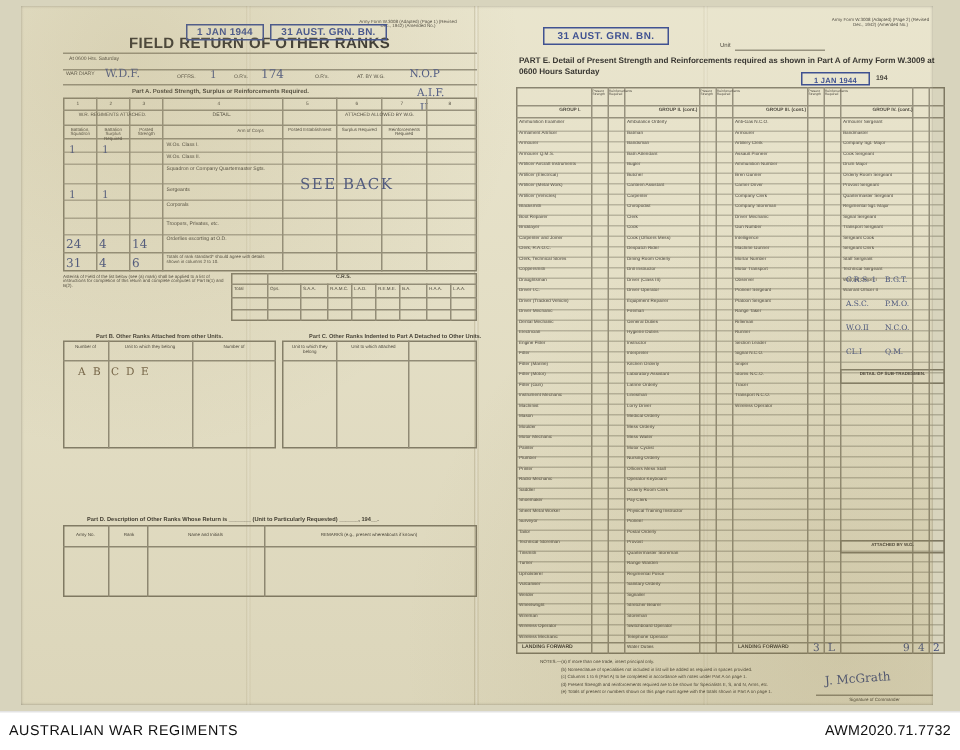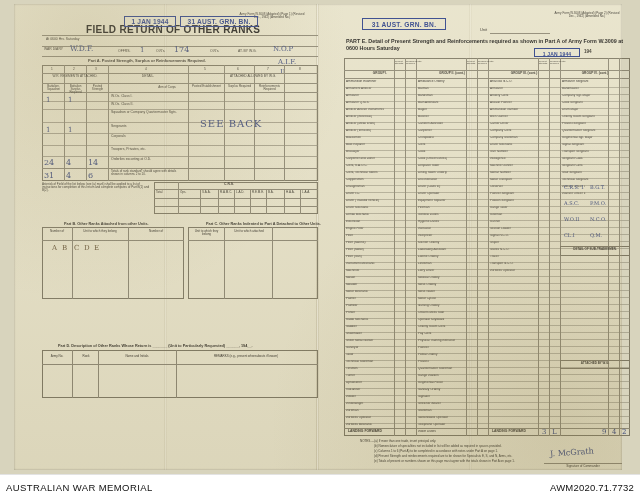--- a/index.html
+++ b/index.html
@@ -564,15 +564,15 @@
       <div class="lbl2" style="left:36px; top:452px; width:216px;">(e)  Totals of present or numbers shown on this page must agree with the totals shown in Part A on page 1.</div>
 
       <div class="sig" style="left:212px; top:440px;">J. McGrath</div>
       <div class="rule" style="left:206px; top:455px; width:78px; height:.5px;"></div>
       <div class="lbl2" style="left:206px; top:457px; width:78px; text-align:center;">Signature of Commander</div>
     </div>
   </div>
 </div>
 
 <div id="footer">
-  <div class="awm">AUSTRALIAN WAR MEMORIAL</div>
+  <div class="awm">AUSTRALIAN WAR REGIMENTS</div>
   <div class="ref">AWM2020.71.7732</div>
 </div>
 
 </body></html>

